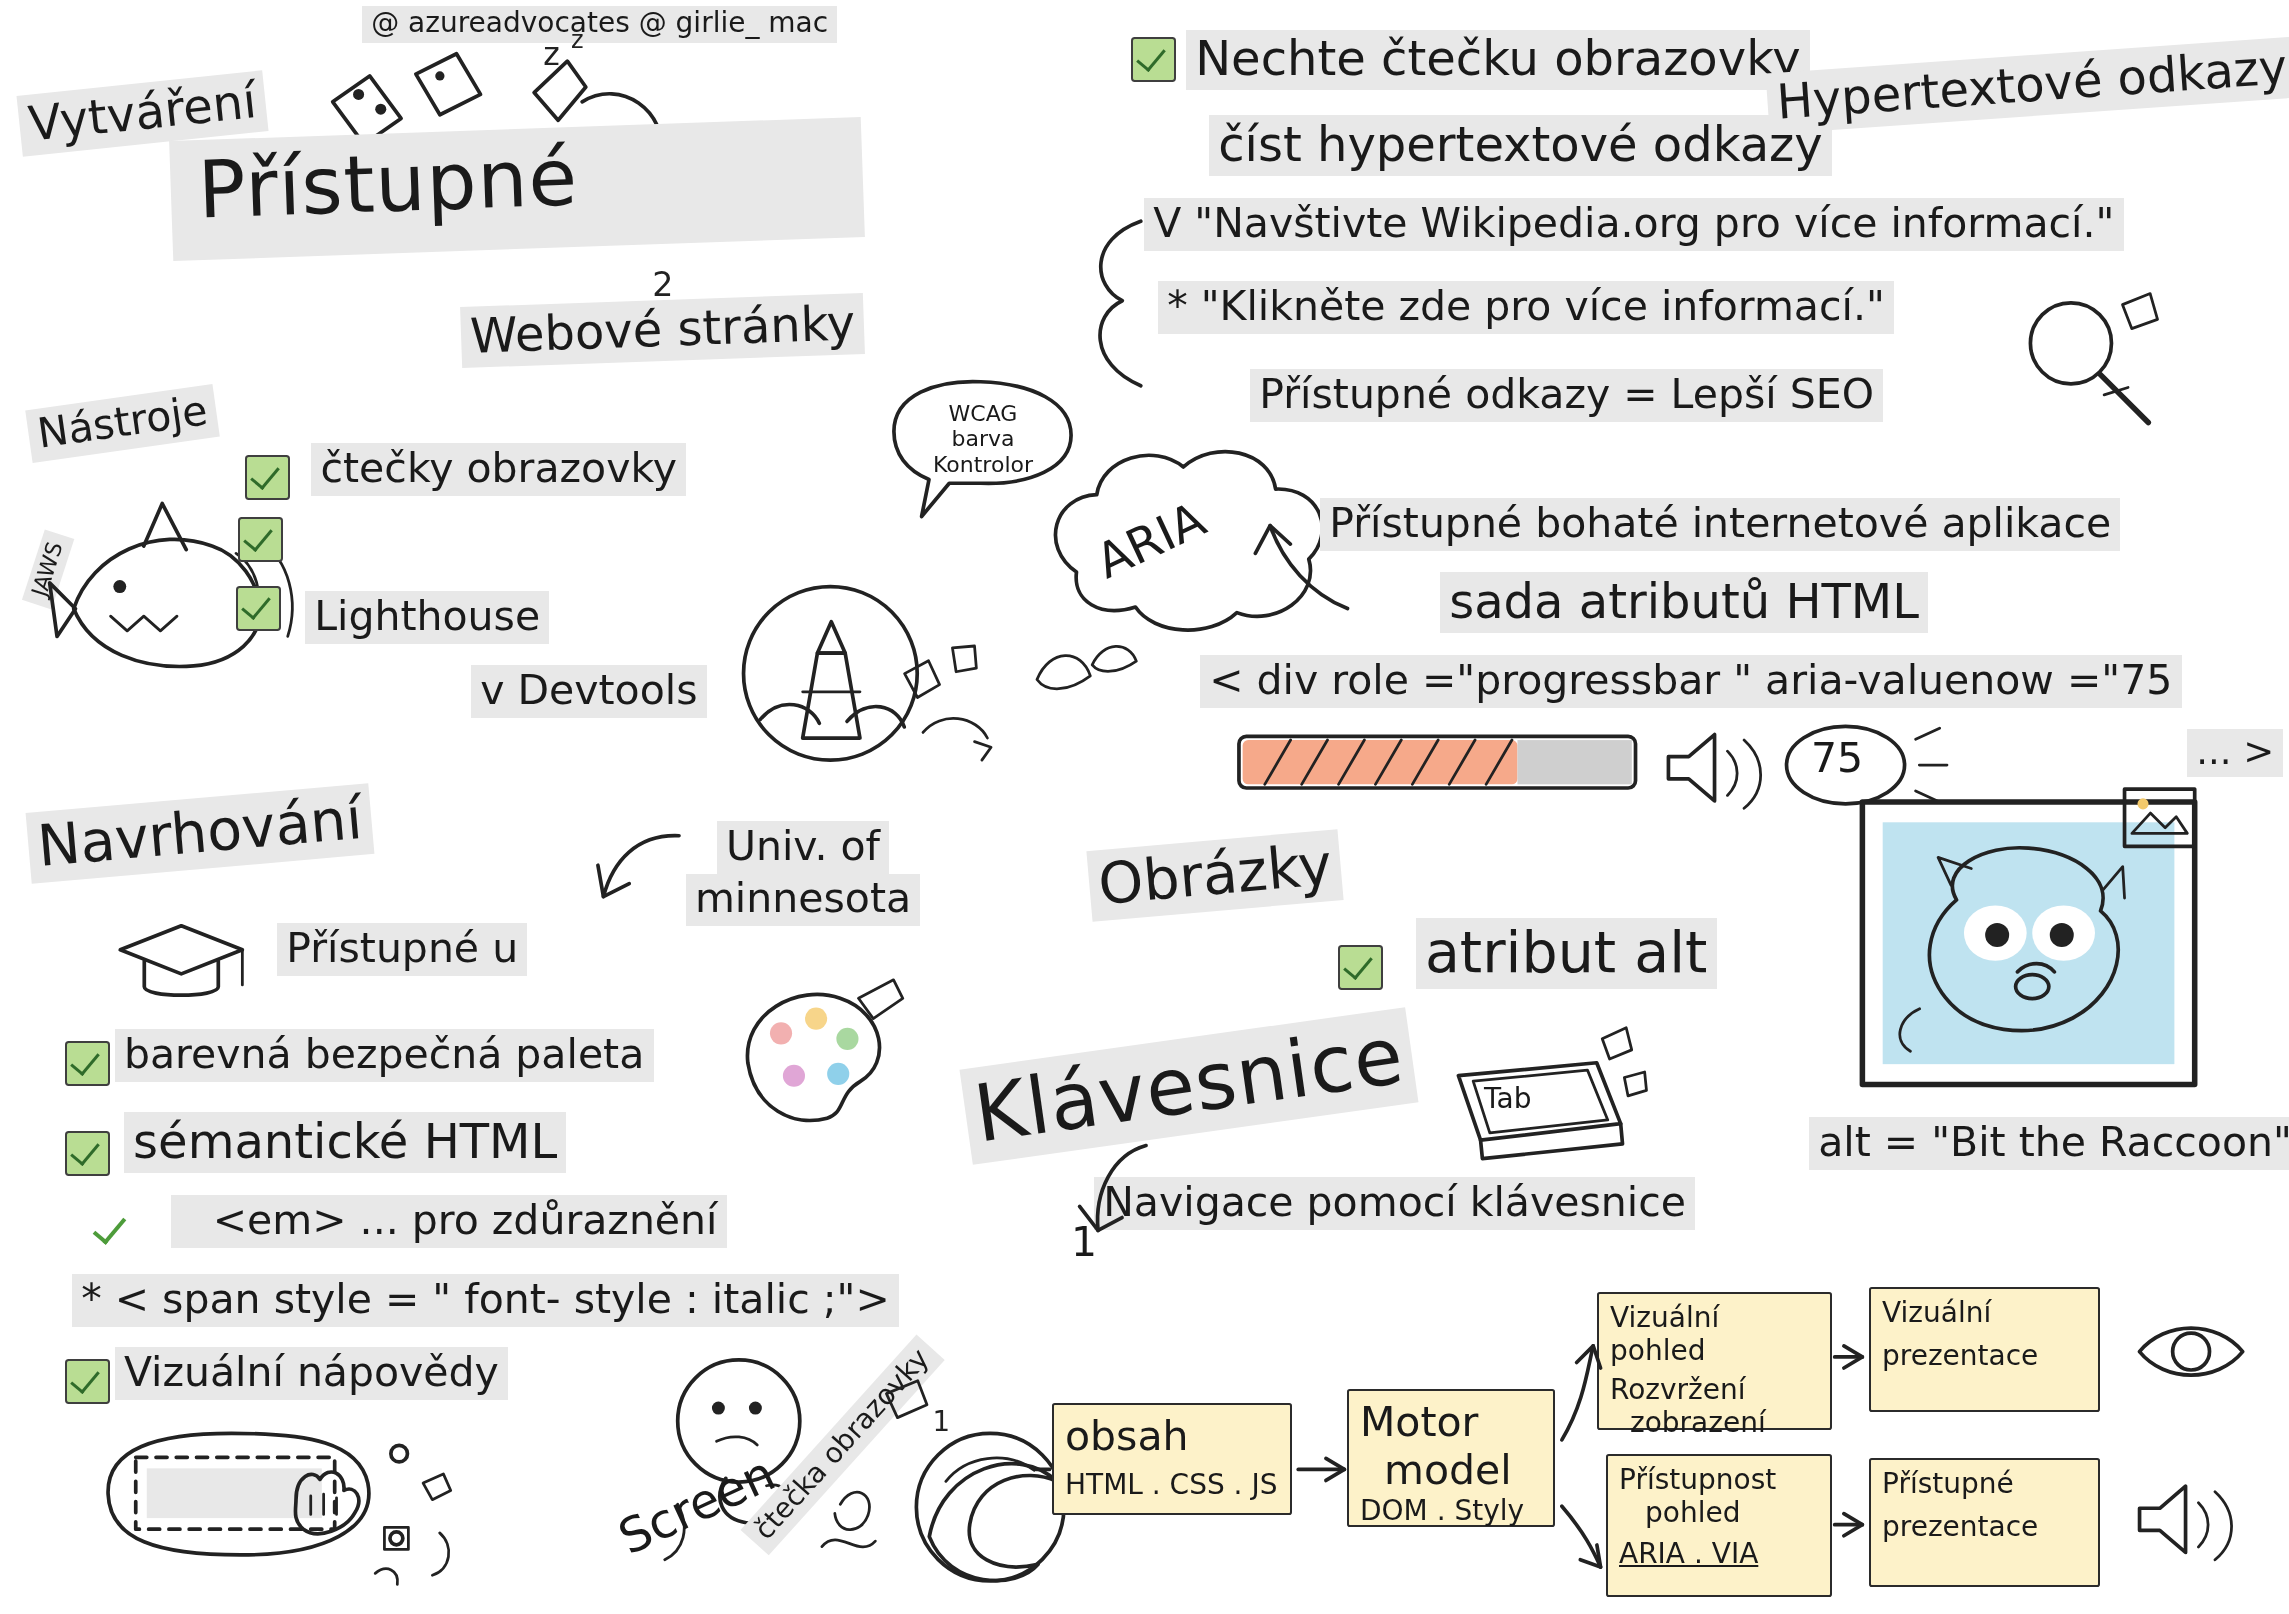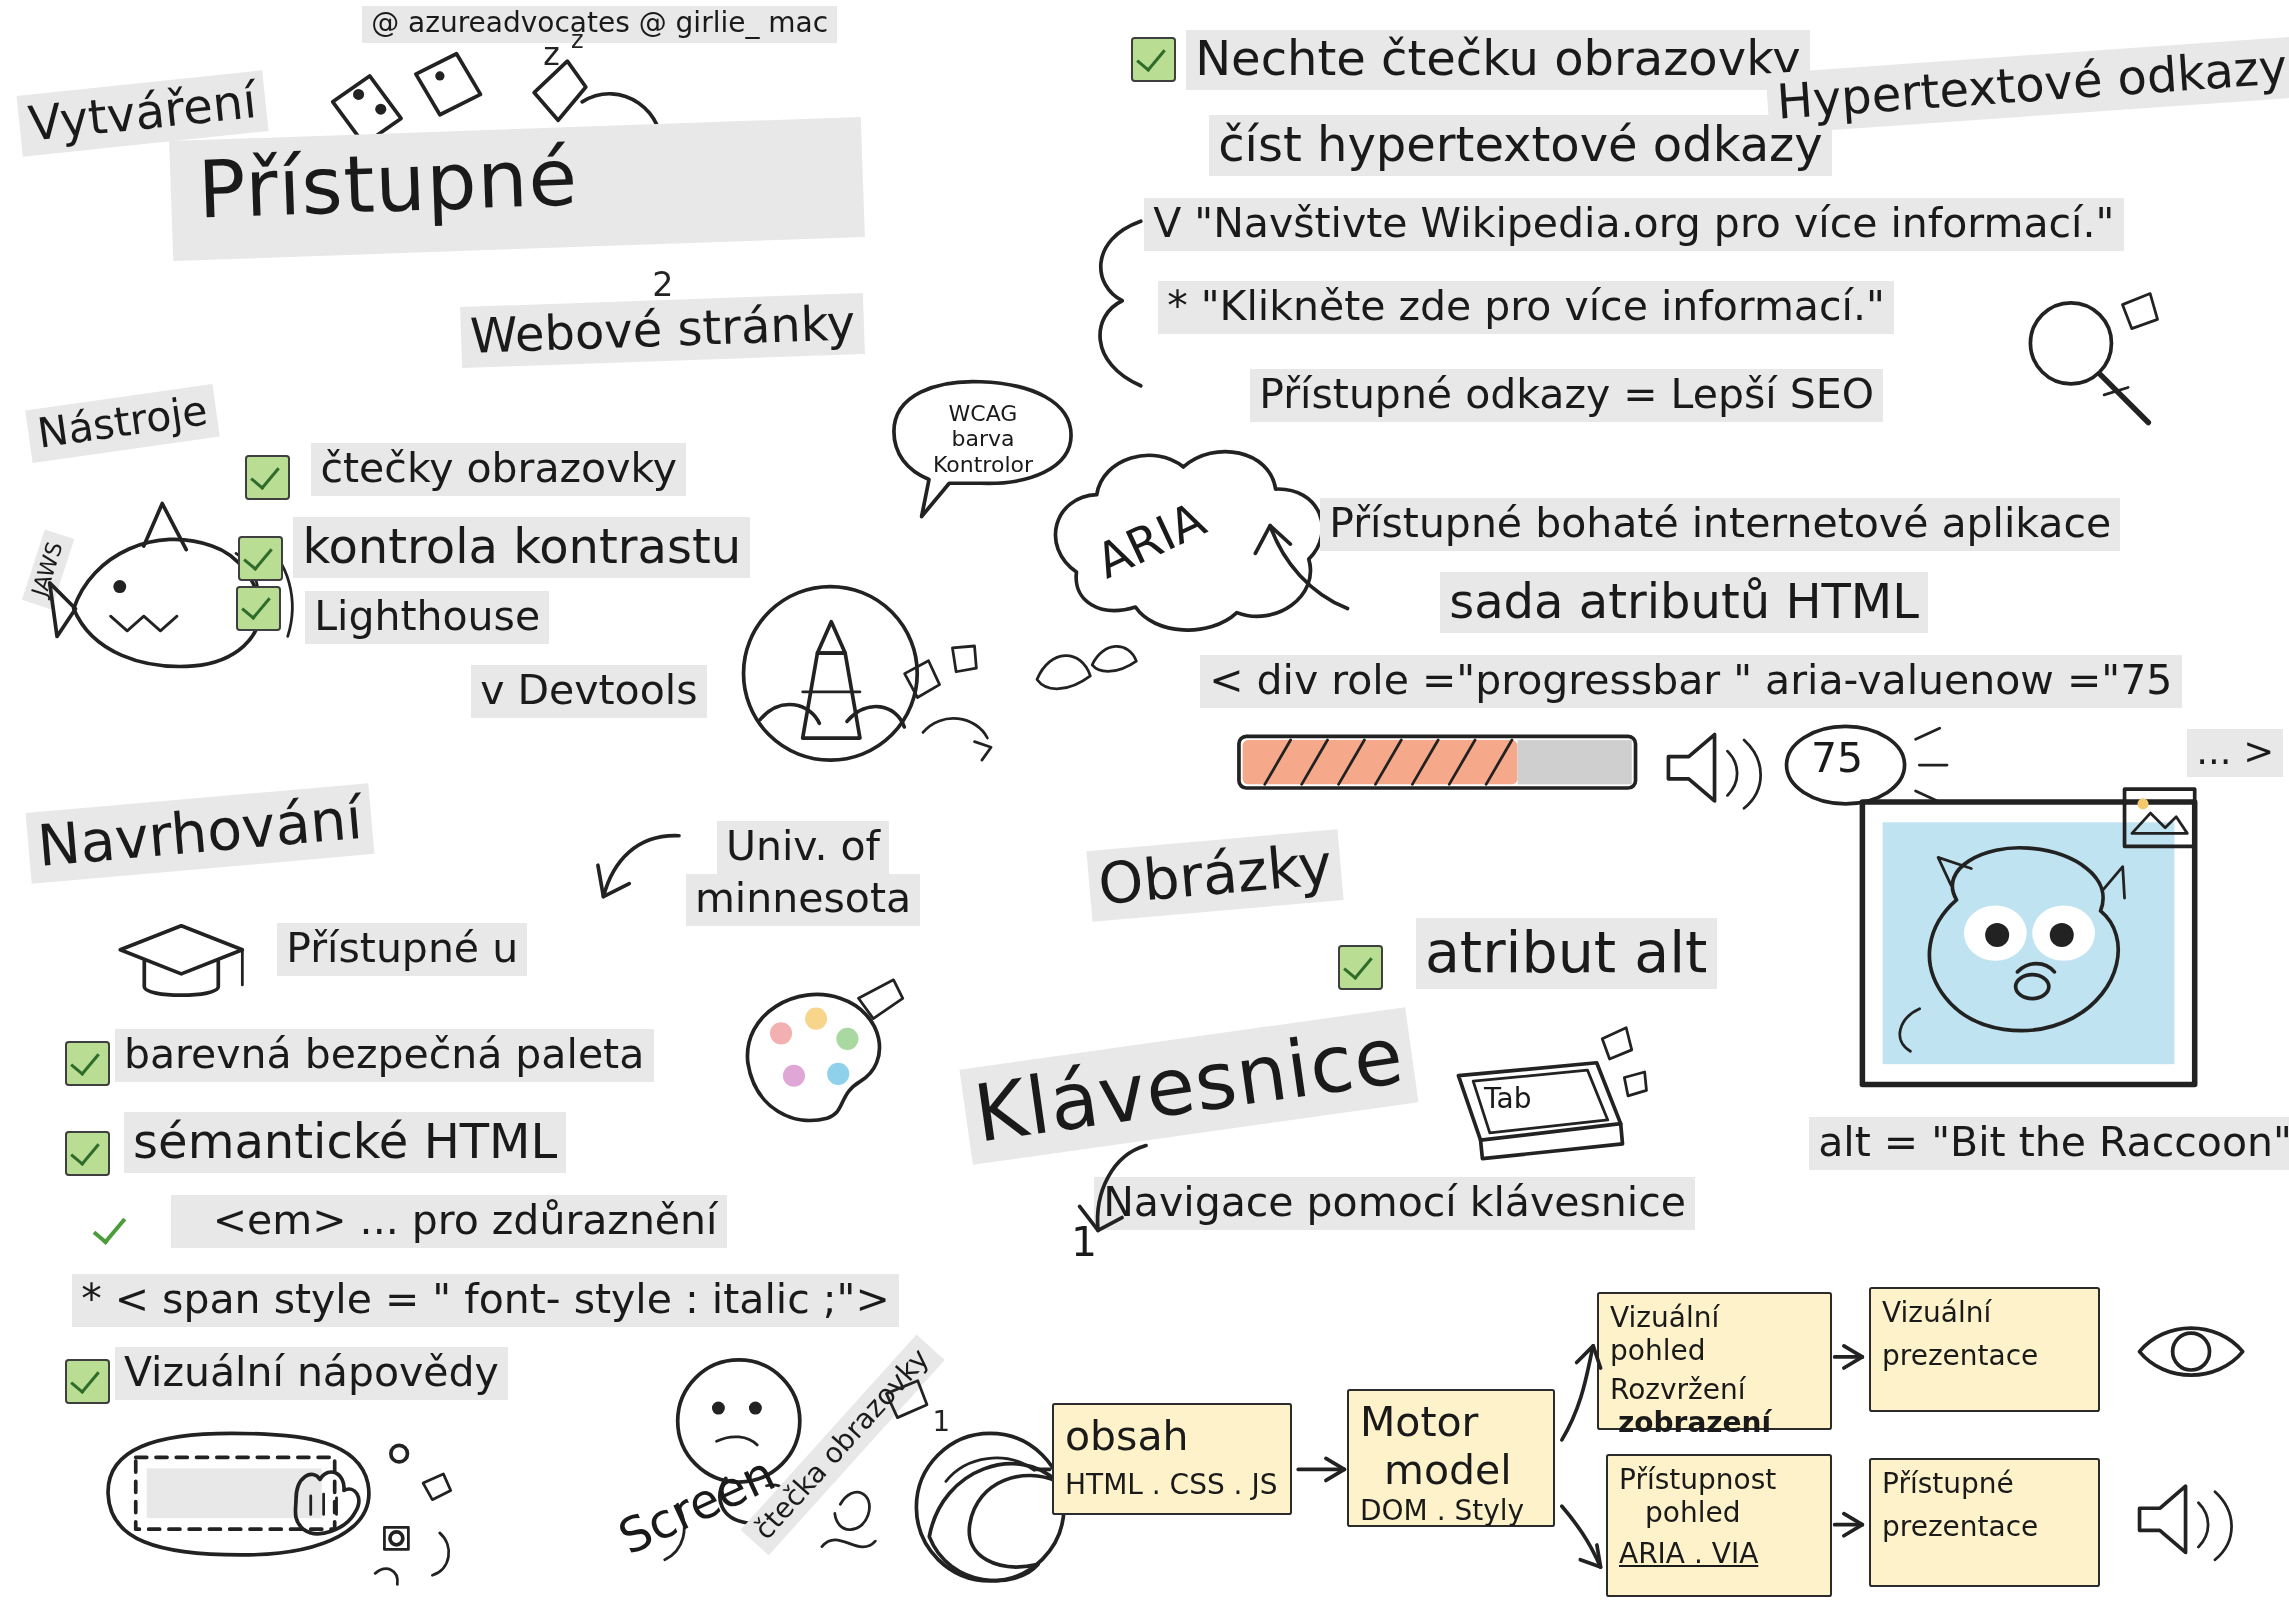--- a/index.html
+++ b/index.html
@@ -163,21 +163,20 @@
     <path class="stroke thin" d="M222,46 c32,22 42,66 30,104"></path>
   </svg>
 
   <div class="node" style="left:245px; top:443px;">
     <span class="chk"></span>
     <span class="t h3 hl" style="margin-left:16.6px;">čtečky obrazovky</span>
   </div>
 
   <div class="node" style="left:238px; top:517px;">
     <span class="chk"></span>
-    <span class="t h2 hl" style="margin-left:5.5px;">kontrola kontrastu</span>
   </div>
 
   <div class="node" style="left:305px; top:591px;text-align:center;">
     <span class="chk" style="position:absolute; left:-69px; top:-5.5px;"></span>
     <span class="t h3 hl">Lighthouse</span>
   </div>
 
   <div class="node t h3" style="left:471px; top:665px;">
     <span class="hl">v Devtools</span>
   </div>
@@ -451,21 +450,21 @@
 
   <div class="node fbox" style="left:1347px; top:1389px; width:208px; height:138px;">
     <div class="t h3">Motor</div>
     <div class="t h3" style="margin-left:24px;">model</div>
     <div class="t small">DOM . Styly</div>
   </div>
 
   <div class="node fbox" style="left:1597px; top:1292px; width:235px; height:138px;">
     <div class="t small">Vizuální pohled</div>
     <div class="t small" style="margin-top:5.5px;">Rozvržení</div>
-    <div class="t small" style="margin-left:8px;font-weight:bold;">zobrazení</div>
+    <div class="t small" style="margin-left:20px;">zobrazení</div>
   </div>
 
   <div class="node fbox" style="left:1869px; top:1287px; width:231px; height:125px;">
     <div class="t small">Vizuální</div>
     <div class="t small" style="margin-top:9.2px;">prezentace</div>
   </div>
 
   <div class="node fbox" style="left:1606px; top:1454px; width:226px; height:143px;">
     <div class="t small">Přístupnost</div>
     <div class="t small" style="margin-left:26px;">pohled</div>

